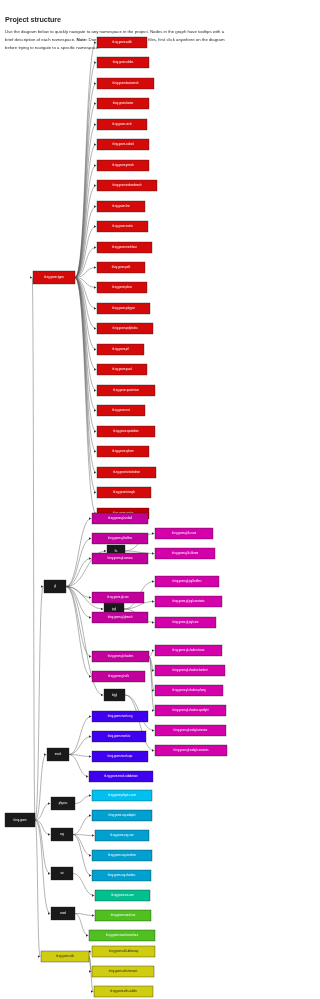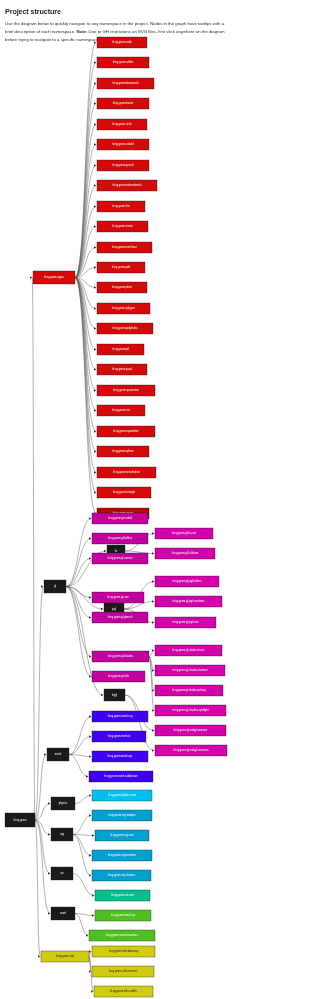--- a/index.html
+++ b/index.html
@@ -11,21 +11,21 @@
     overflow: hidden;
   }
   #page {
     position: relative;
     width: 231px;
     height: 999px;
     background: #ffffff;
   }
   .header {
     position: absolute;
-    left: 5px; top: 7px;
+    left: 5px; top: 15px;
     width: 222px;
   }
   .page-title {
     font-size: 7.2px;
     font-weight: bold;
     color: #24292e;
     margin: 0 0 4px 0;
     letter-spacing: -0.1px;
   }
   .intro {

